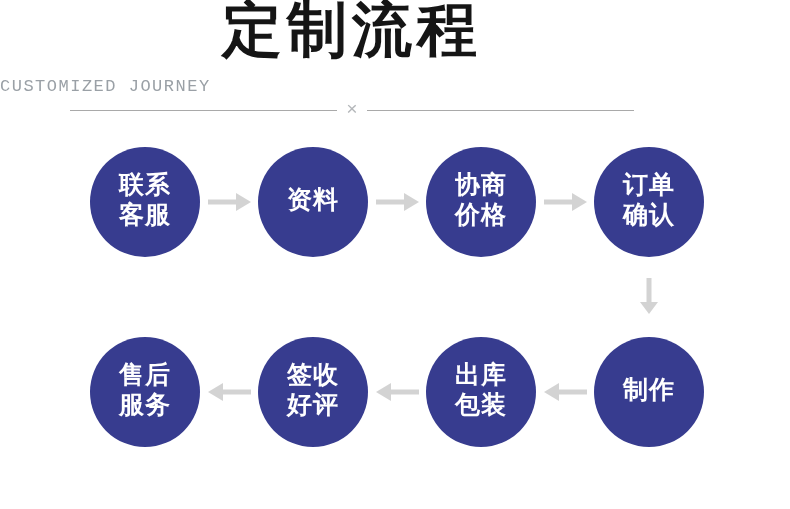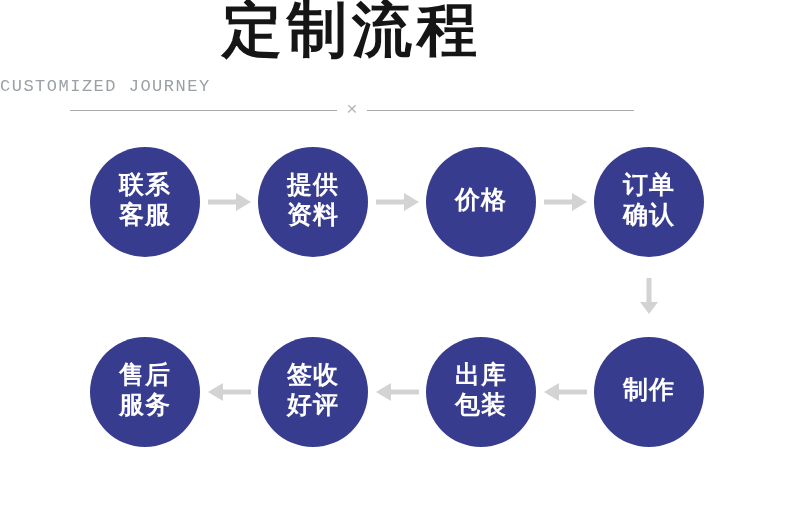--- a/index.html
+++ b/index.html
@@ -118,30 +118,30 @@
       <span>联系</span>
       <span>客服</span>
     </div>
     <div class="connector">
       <svg width="43" height="18" viewBox="0 0 43 18" fill="currentColor">
           <rect x="0" y="6.5" width="29" height="5"></rect>
           <polygon points="28,0 43,9 28,18"></polygon>
         </svg>
     </div>
     <div class="circle">
-      <span>提供</span>
       <span>资料</span>
     </div>
     <div class="connector">
       <svg width="43" height="18" viewBox="0 0 43 18" fill="currentColor">
           <rect x="0" y="6.5" width="29" height="5"></rect>
           <polygon points="28,0 43,9 28,18"></polygon>
         </svg>
     </div>
     <div class="circle">
+      <span>协商</span>
       <span>价格</span>
     </div>
     <div class="connector">
       <svg width="43" height="18" viewBox="0 0 43 18" fill="currentColor">
           <rect x="0" y="6.5" width="29" height="5"></rect>
           <polygon points="28,0 43,9 28,18"></polygon>
         </svg>
     </div>
     <div class="circle">
       <span>订单</span>

